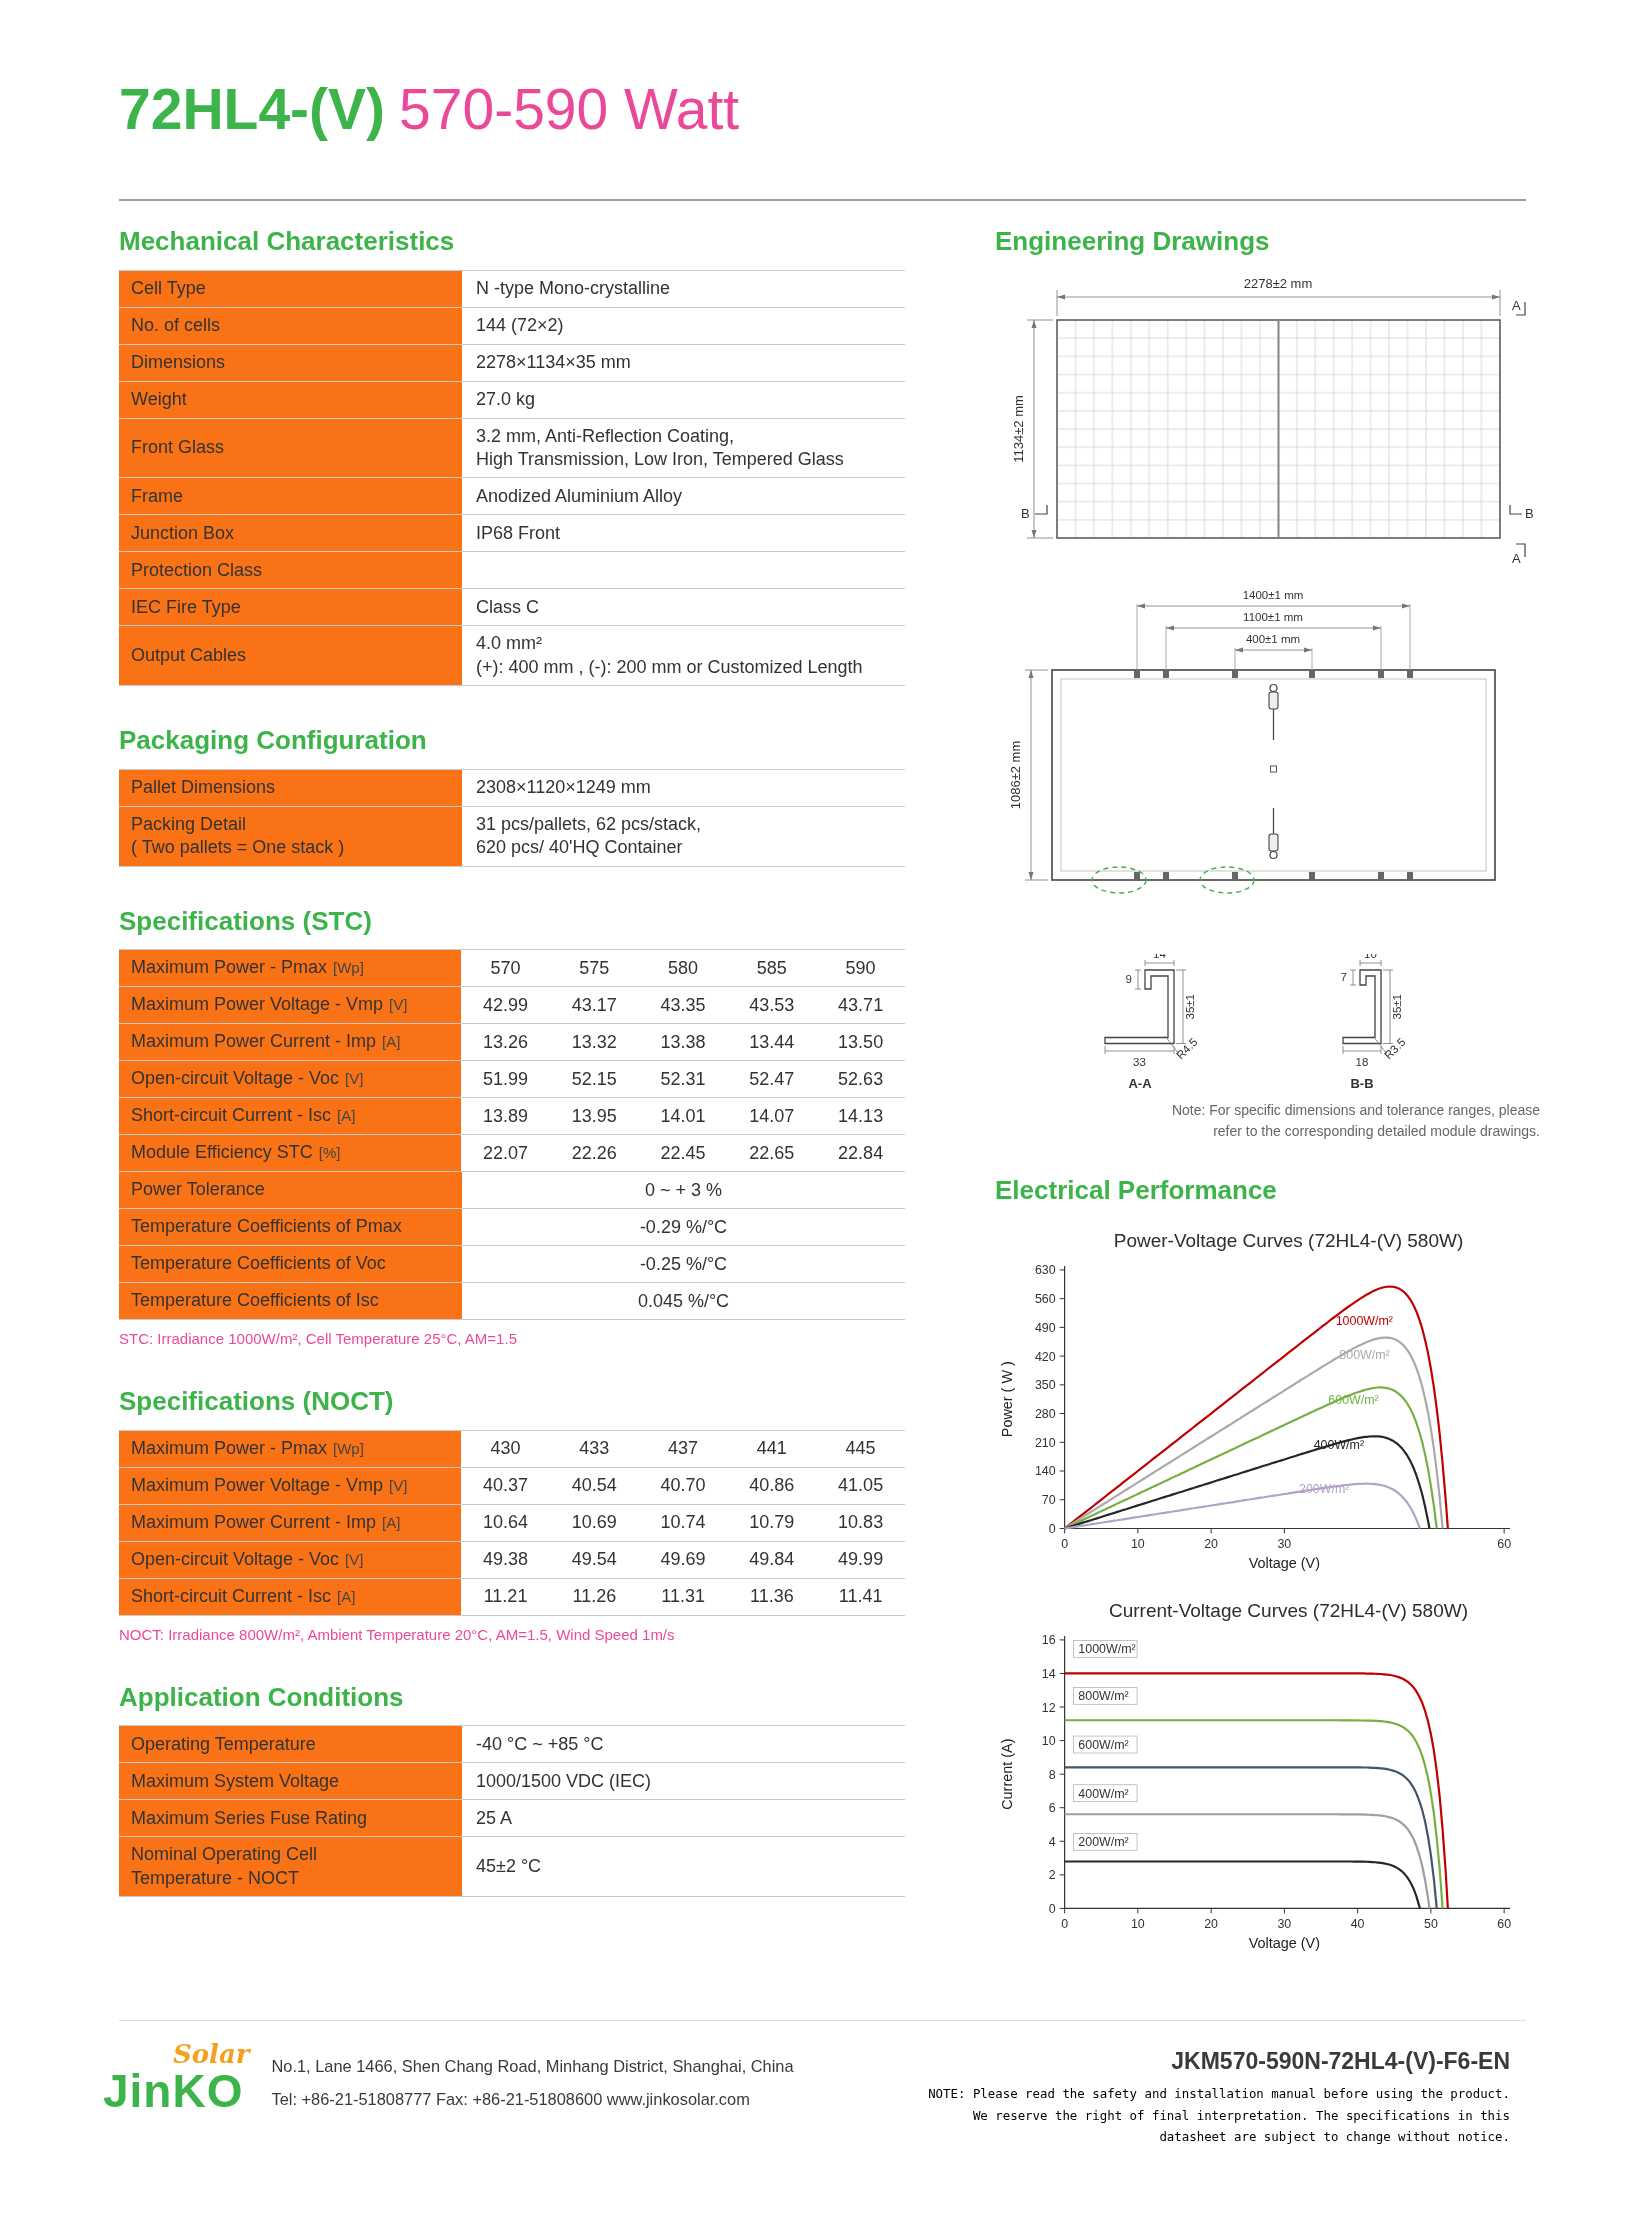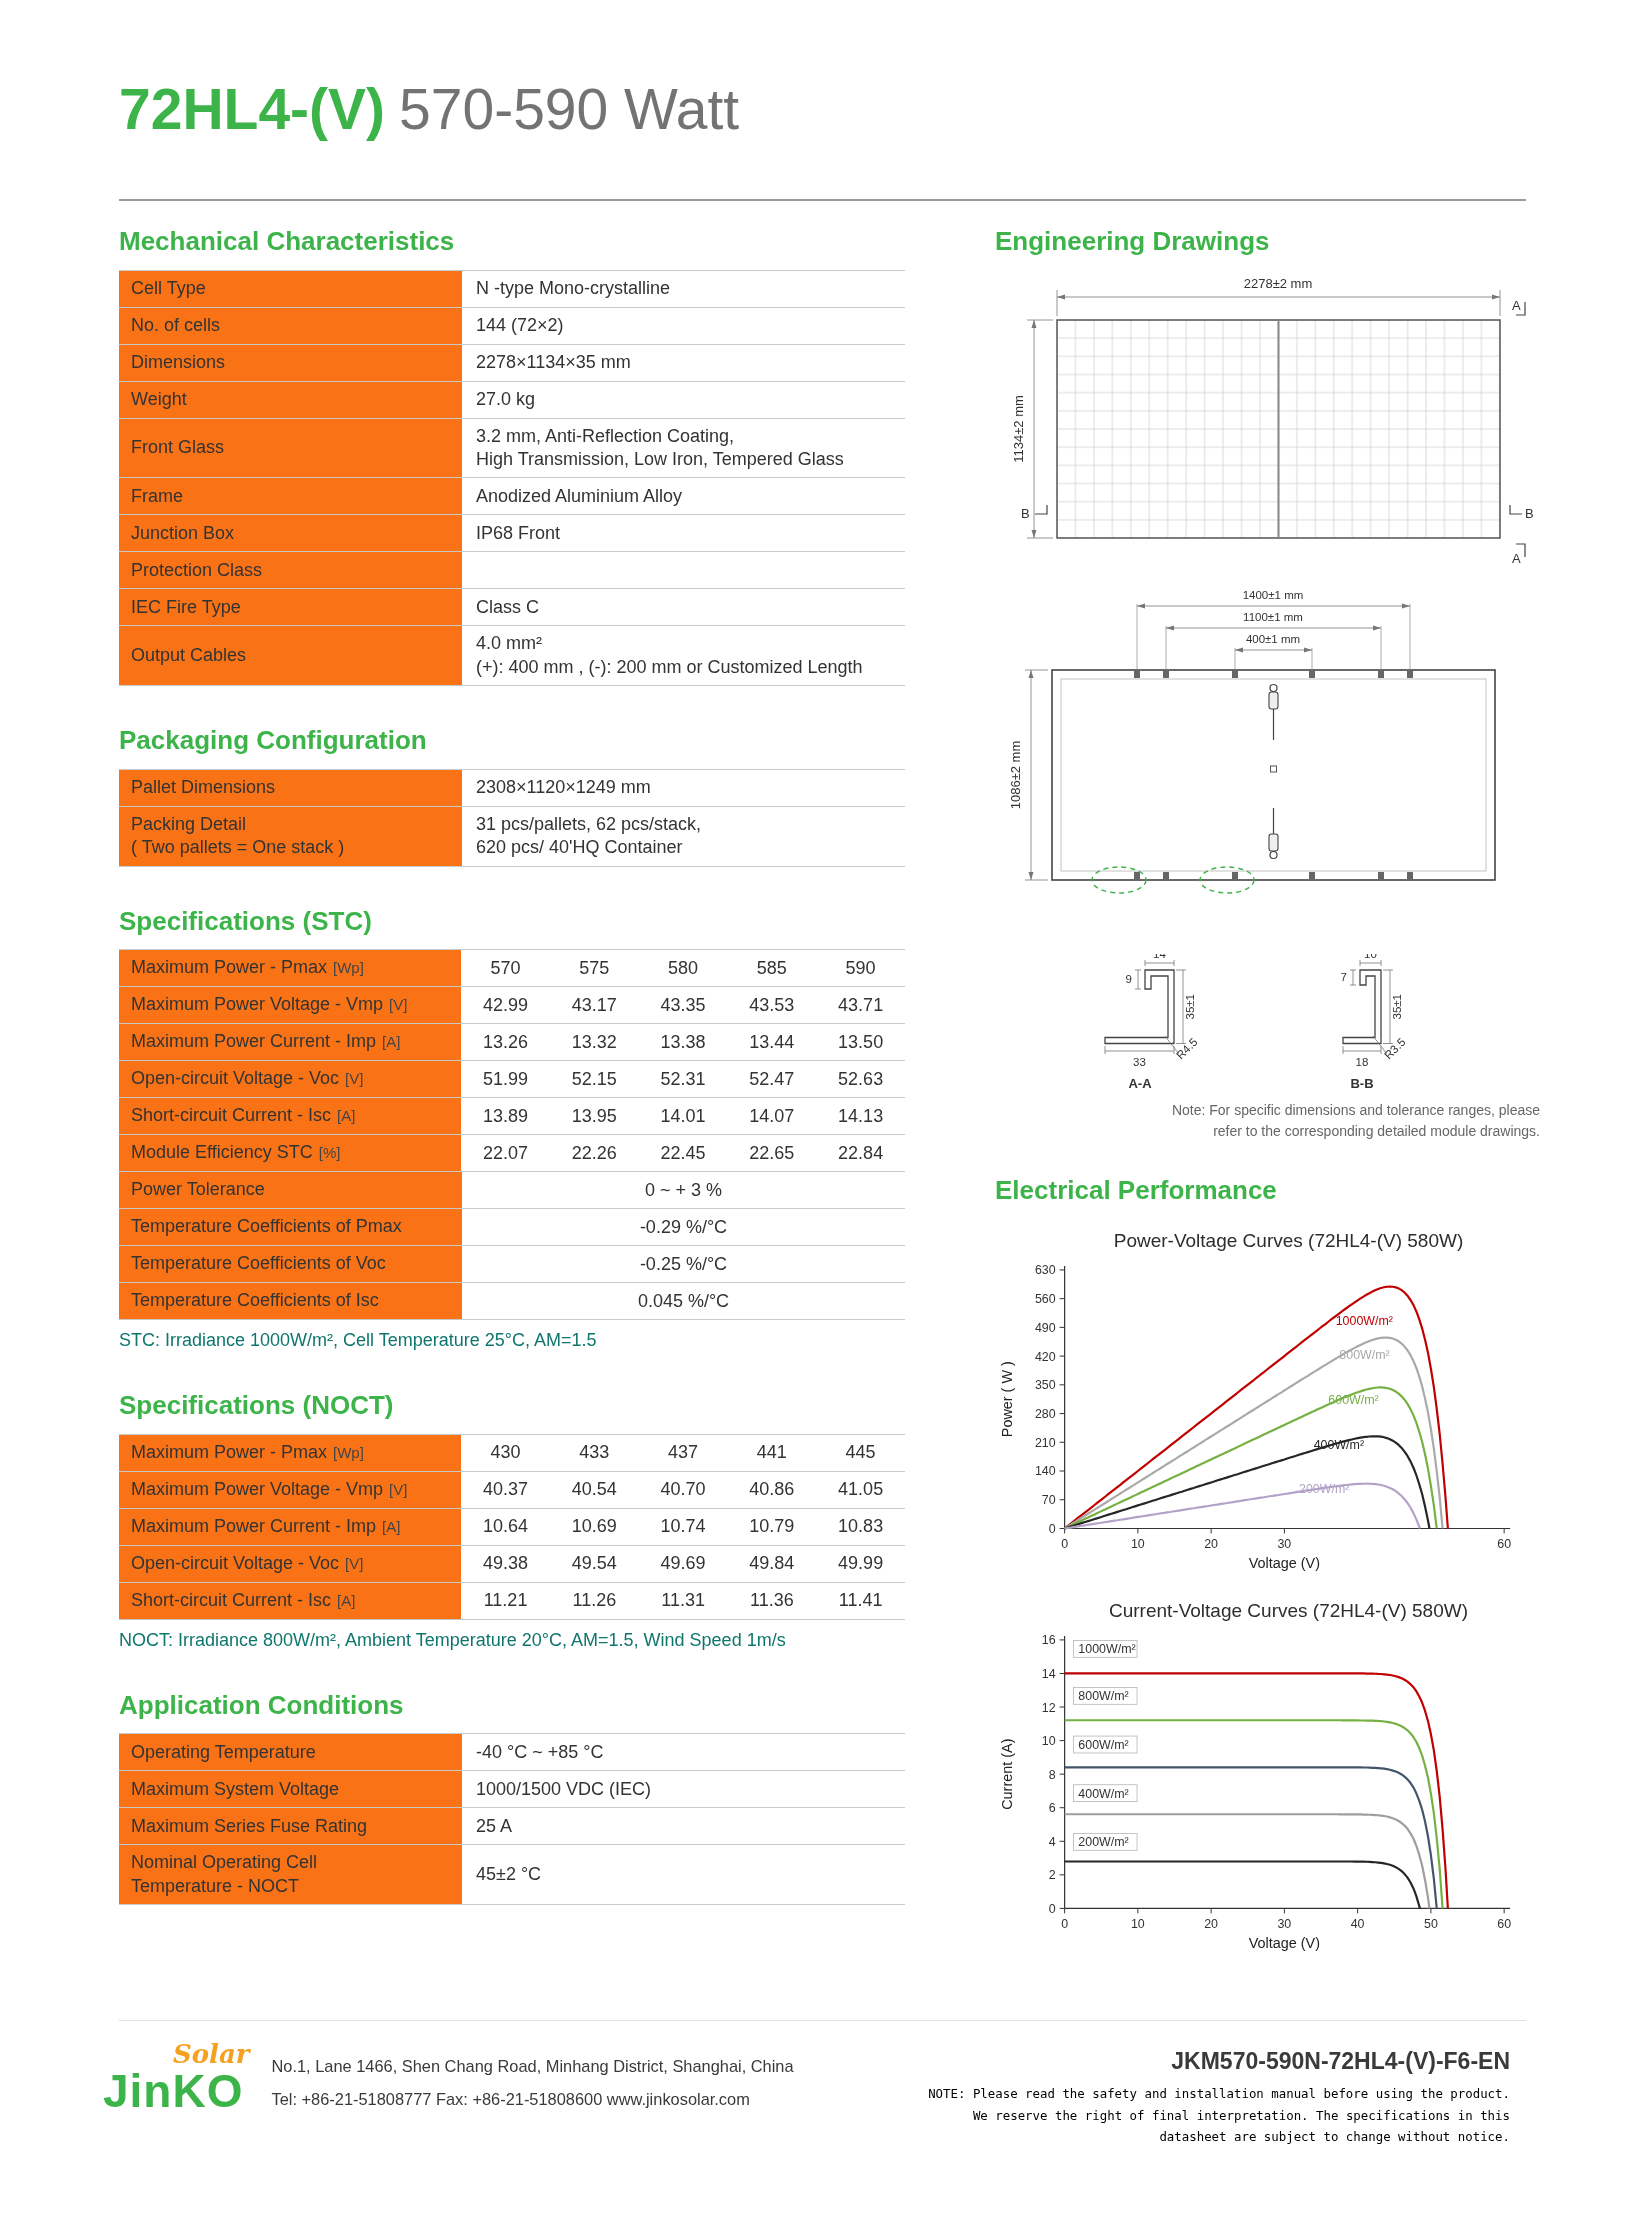--- a/index.html
+++ b/index.html
@@ -3,39 +3,39 @@
 <meta charset="utf-8">
 <style>
   *{margin:0;padding:0;box-sizing:border-box;}
   html,body{background:#ffffff;}
   .page{position:relative;width:1646px;height:2234px;background:#fff;
         font-family:"Liberation Sans",sans-serif;color:#333;overflow:hidden;}
 
   
   .doc-title{position:absolute;left:119px;top:76px;font-size:57px;white-space:nowrap;}
   .doc-title .model{color:#3cb44a;font-weight:700;}
-  .doc-title .watt{color:#737373;font-weight:400;margin-left:14px;}
+  .doc-title .watt{color:#ec4899;font-weight:400;margin-left:14px;}
   .title-rule{position:absolute;left:119px;top:199px;width:1407px;height:2px;background:#9d9d9d;}
 
   
   .col-left{position:absolute;left:119px;top:227px;width:786px;}
   .col-right{position:absolute;left:995px;top:227px;width:545px;}
   h2.sec{color:#3cb44a;font-size:26px;font-weight:700;margin:40px 0 14px 0;line-height:1.1;}
   .col-left h2.sec:first-child, .col-right h2.sec:first-child{margin-top:0;}
 
   
   .kv-table,.spec-table{width:100%;border-top:1px solid #c9c9c9;font-size:18px;color:#333;}
   .kv-row,.spec-row{display:flex;border-bottom:1px solid #c9c9c9;min-height:37px;align-items:stretch;}
   .kv-label,.spec-label{width:343px;background:#f97316;padding:6px 12px;display:flex;align-items:center;
                         white-space:pre-line;line-height:1.3;}
   .kv-value{flex:1;padding:6px 14px;display:flex;align-items:center;white-space:pre-line;line-height:1.3;}
   .spec-val{width:89px;text-align:center;align-self:center;}
   .spec-span{flex:1;text-align:center;align-self:center;}
   .spec-label .unit{font-size:15px;color:#444;margin-left:6px;white-space:nowrap;}
-  .footnote{font-size:18px;color:#0f766e;margin-top:10px;}
+  .footnote{font-size:15px;color:#ec4899;margin-top:10px;}
 
   
   svg{font-family:"Liberation Sans",sans-serif;}
   .drawing{width:100%;display:block;}
   .dim{font-size:13px;fill:#333;}
   .dim-s{font-size:11.5px;fill:#333;}
   .draw-note{text-align:right;font-size:14px;color:#666;line-height:1.5;margin-top:4px;}
   .chart-block{margin-top:26px;}
   .chart-title{text-align:center;padding-left:42px;font-size:19px;color:#2d2d2d;font-weight:500;margin-bottom:4px;}
   .chart-svg{width:537px;display:block;}

